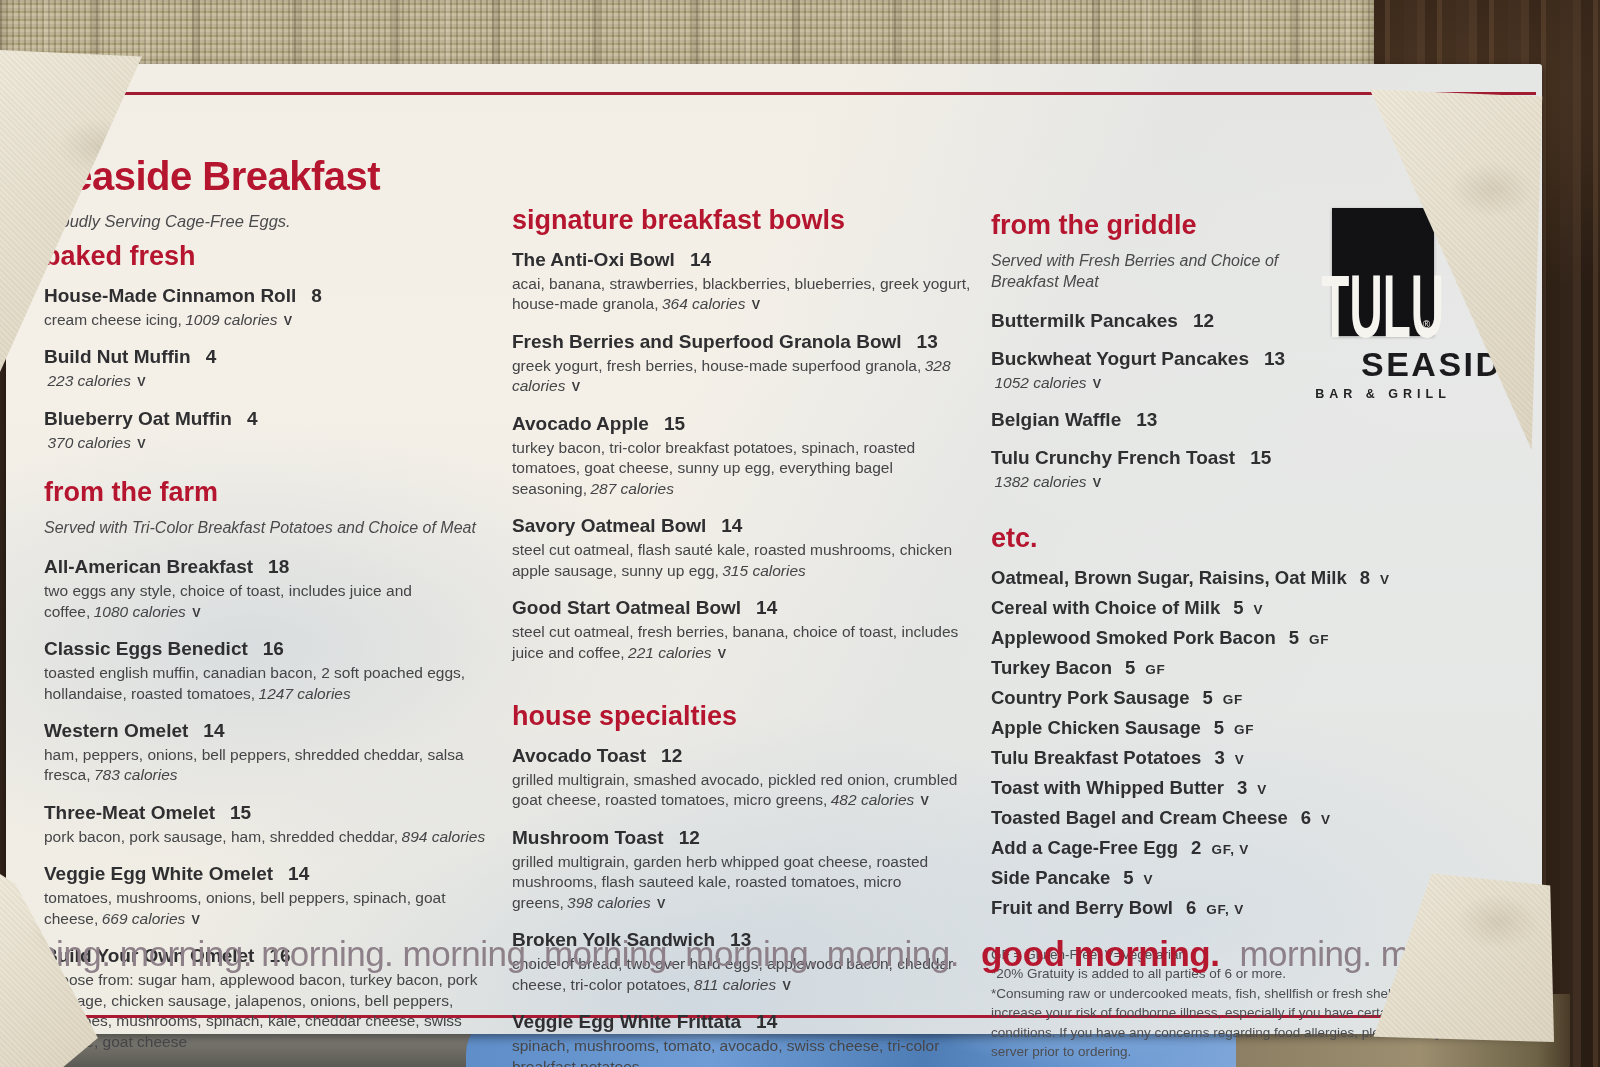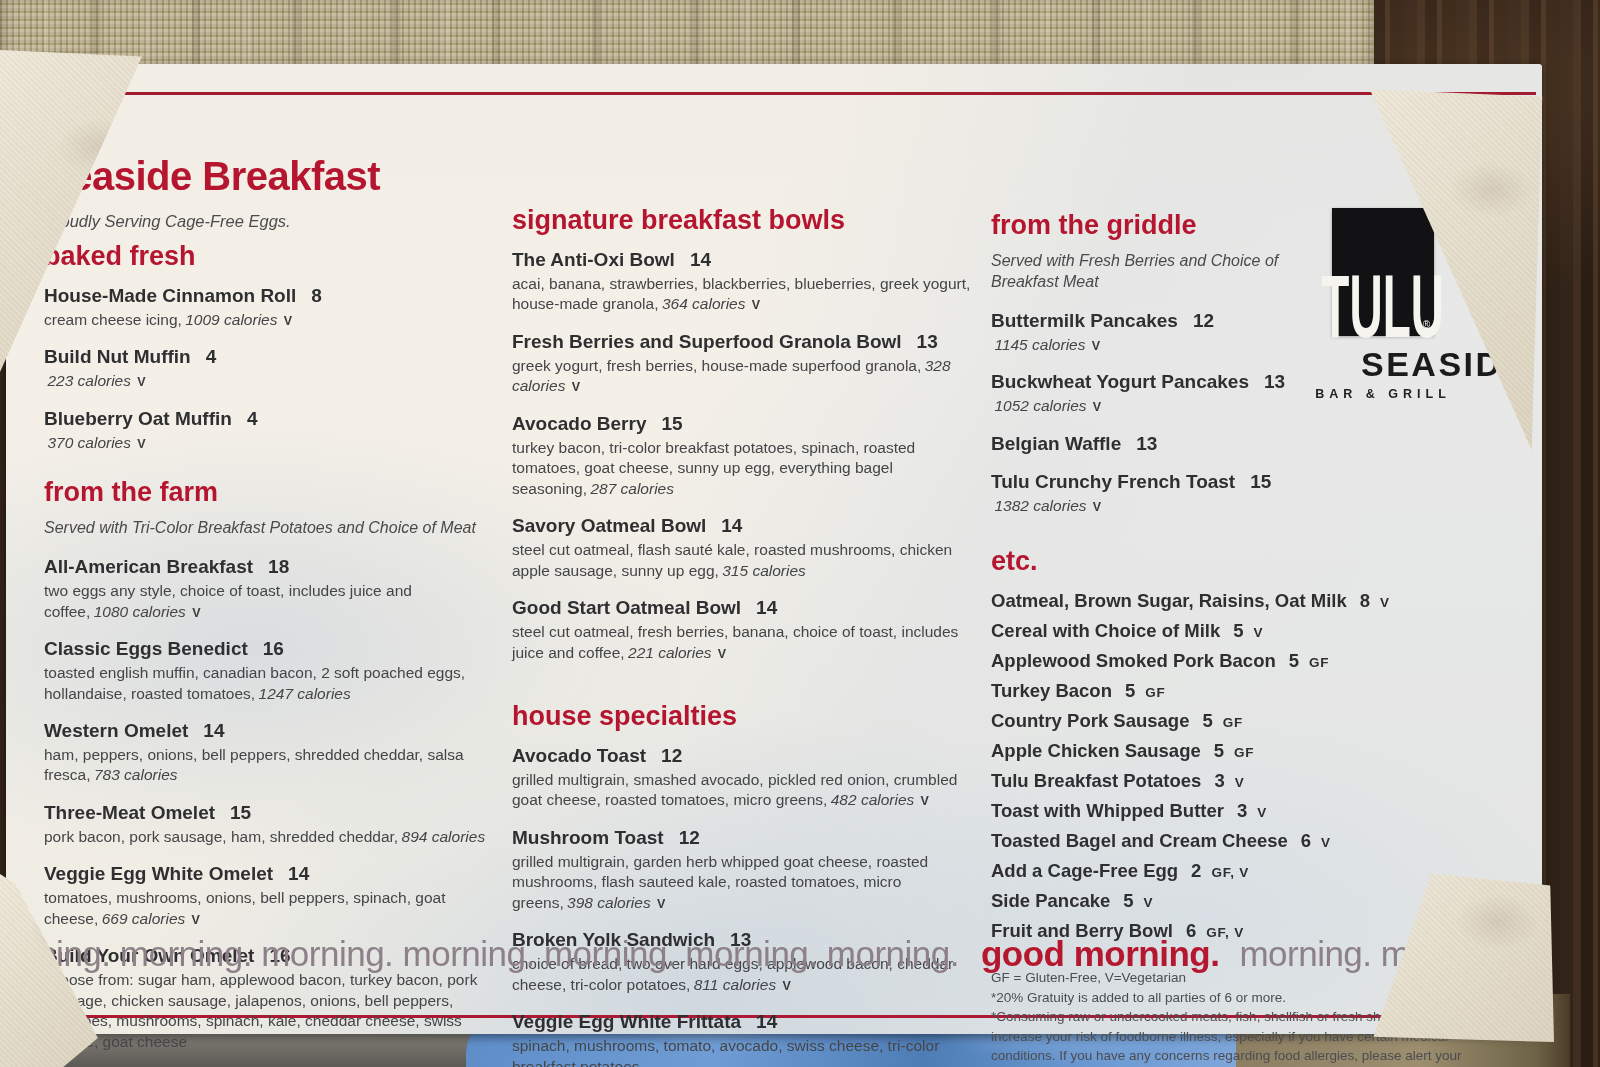--- a/index.html
+++ b/index.html
@@ -166,21 +166,21 @@
             <div class="item-name"><span>The Anti-Oxi Bowl</span><span class="item-price">14</span></div>
             <div class="item-desc"><span>acai, banana, strawberries, blackberries, blueberries, greek yogurt, house-made granola,</span><em class="cal">364 calories</em><span class="tag">V</span></div>
           </div>
 
           <div class="item">
             <div class="item-name"><span>Fresh Berries and Superfood Granola Bowl</span><span class="item-price">13</span></div>
             <div class="item-desc"><span>greek yogurt, fresh berries, house-made superfood granola,</span><em class="cal">328 calories</em><span class="tag">V</span></div>
           </div>
 
           <div class="item">
-            <div class="item-name"><span>Avocado Berry</span><span class="item-price">15</span></div>
+            <div class="item-name"><span>Avocado Apple</span><span class="item-price">15</span></div>
             <div class="item-desc"><span>turkey bacon, tri-color breakfast potatoes, spinach, roasted tomatoes, goat cheese, sunny up egg, everything bagel seasoning,</span><em class="cal">287 calories</em></div>
           </div>
 
           <div class="item">
             <div class="item-name"><span>Savory Oatmeal Bowl</span><span class="item-price">14</span></div>
             <div class="item-desc"><span>steel cut oatmeal, flash sauté kale, roasted mushrooms, chicken apple sausage, sunny up egg,</span><em class="cal">315 calories</em></div>
           </div>
 
           <div class="item">
             <div class="item-name"><span>Good Start Oatmeal Bowl</span><span class="item-price">14</span></div>
@@ -213,21 +213,20 @@
         </div>
     </div>
 
     <div class="col col3">
       <div class="section-heading first">from the griddle</div>
       <div class="section-note">Served with Fresh Berries and Choice of Breakfast Meat</div>
       <div class="items">
 
           <div class="item">
             <div class="item-name"><span>Buttermilk Pancakes</span><span class="item-price">12</span></div>
-            <div class="item-desc"><em class="cal">1145 calories</em><span class="tag">V</span></div>
           </div>
 
           <div class="item">
             <div class="item-name"><span>Buckwheat Yogurt Pancakes</span><span class="item-price">13</span></div>
             <div class="item-desc"><em class="cal">1052 calories</em><span class="tag">V</span></div>
           </div>
 
           <div class="item">
             <div class="item-name"><span>Belgian Waffle</span><span class="item-price">13</span></div>
           </div>

